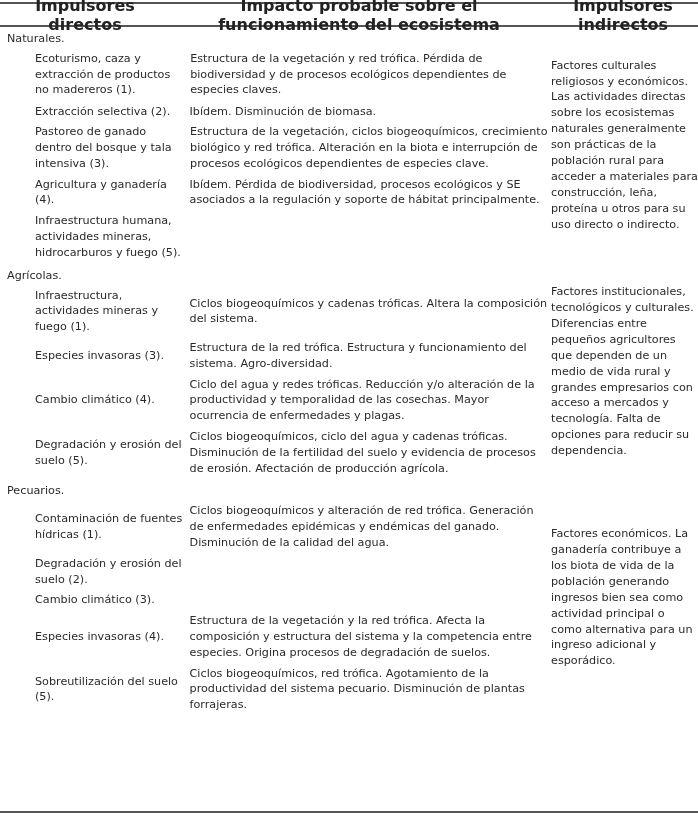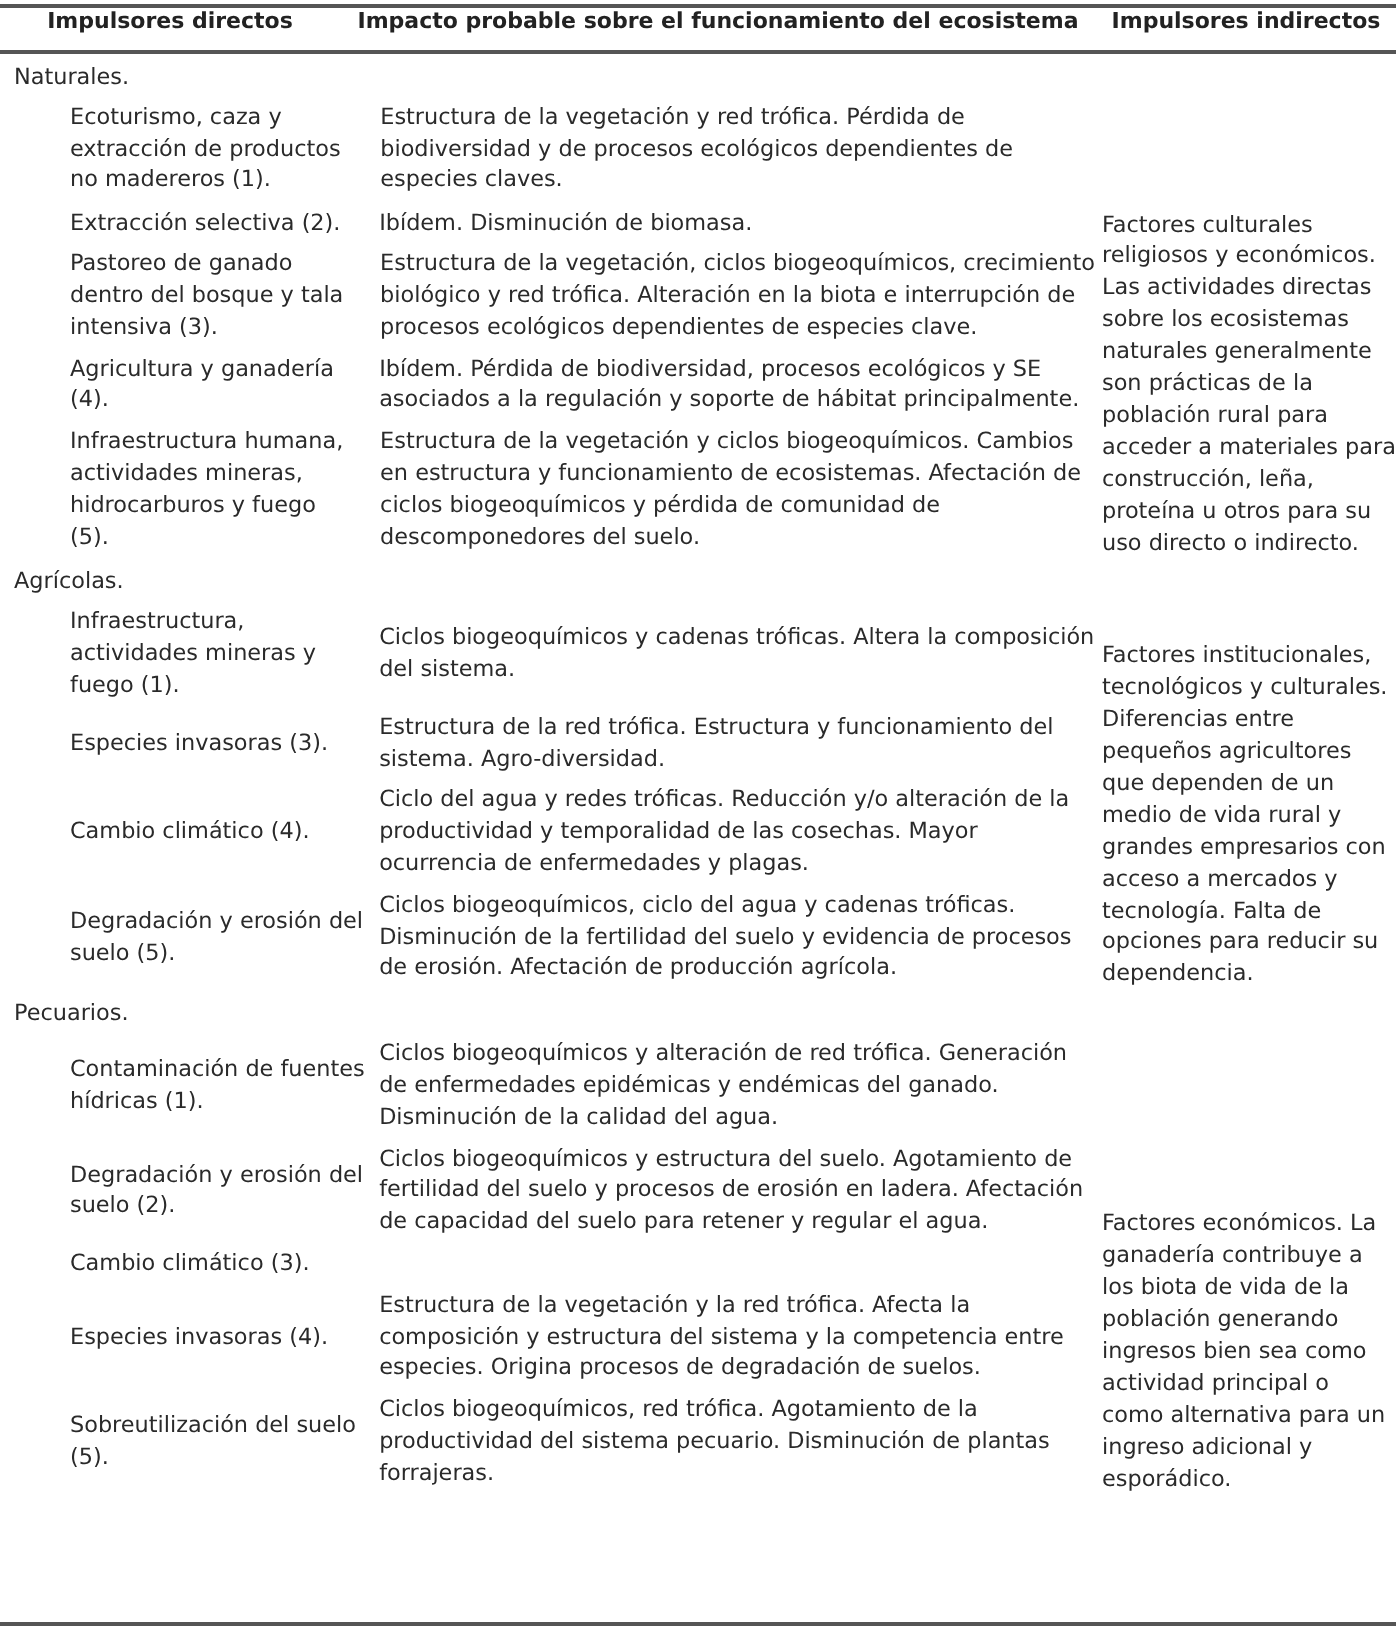--- a/index.html
+++ b/index.html
@@ -2,25 +2,25 @@
 <html><head>
 <meta charset="utf-8">
 <style>
   html, body { margin: 0; padding: 0; background: #ffffff; }
   body { width: 698px; height: 817px; overflow: hidden; position: relative;
          font-family: "DejaVu Sans", sans-serif; color: #2a2a2a; }
   .tbl { position: absolute; left: 0; top: 2px; width: 698px; }
   .rule-top { height: 2px; background: #555; }
   .rule-head { height: 1.5px; background: #555; }
   .rule-bottom { position: absolute; left: 0; top: 811px; width: 698px; height: 2px; background: #555; }
-  .head { display: flex; height: 21px; align-items: flex-start; font-weight: bold; font-size: 11px; color: #222; }
+  .head { display: flex; height: 21px; align-items: center; font-weight: bold; font-size: 16px; color: #222; }
   .head .c1 { width: 170px; text-align: center; }
   .head .c2 { width: 378px; text-align: center; }
   .head .c3 { width: 150px; text-align: center; }
-  .sec { display: flex; align-items: flex-end; }
+  .sec { display: flex; }
   .sec .left { width: 548px; }
   .sec .right { width: 150px; display: flex; align-items: center; }
   .cat { font-size: 11.2px; padding: 5px 0 3px 7px; height: 14px; line-height: 14px; }
   .row { display: flex; align-items: center; font-size: 11.2px; line-height: 15.8px; padding: 2px 0 3px 0; }
   .row .c1 { width: 163px; padding-left: 7px; margin-left: 28px; }
   .row .c2 { width: 378px; }
   .ind { font-size: 11.2px; line-height: 15.9px; padding-left: 3px; }
 </style>
 </head>
 <body>
@@ -48,21 +48,20 @@
       <div class="row">
         <div class="c1" style="width:150px;padding-right:13px">Pastoreo de ganado dentro del bosque y tala intensiva (3).</div>
         <div class="c2">Estructura de la vegetación, ciclos biogeoquímicos, crecimiento biológico y red trófica. Alteración en la biota e interrupción de procesos ecológicos dependientes de especies clave.</div>
       </div>
       <div class="row">
         <div class="c1">Agricultura y ganadería (4).</div>
         <div class="c2">Ibídem. Pérdida de biodiversidad, procesos ecológicos y SE asociados a la regulación y soporte de hábitat principalmente.</div>
       </div>
       <div class="row">
         <div class="c1" style="width:150px;padding-right:13px">Infraestructura humana, actividades mineras, hidrocarburos y fuego (5).</div>
-        <div class="c2">Estructura de la vegetación y ciclos biogeoquímicos. Cambios en estructura y funcionamiento de ecosistemas. Afectación de ciclos biogeoquímicos y pérdida de comunidad de descomponedores del suelo.</div>
       </div>
     </div>
     <div class="right">
       <div class="ind">Factores culturales religiosos y económicos. Las actividades directas sobre los ecosistemas naturales generalmente son prácticas de la población rural para acceder a materiales para construcción, leña, proteína u otros para su uso directo o indirecto.</div>
     </div>
   </div>
 
   <div class="sec">
     <div class="left">
       <div class="cat">Agrícolas.</div>
@@ -90,21 +89,20 @@
 
   <div class="sec">
     <div class="left">
       <div class="cat">Pecuarios.</div>
       <div class="row">
         <div class="c1">Contaminación de fuentes hídricas (1).</div>
         <div class="c2">Ciclos biogeoquímicos y alteración de red trófica. Generación de enfermedades epidémicas y endémicas del ganado. Disminución de la calidad del agua.</div>
       </div>
       <div class="row">
         <div class="c1">Degradación y erosión del suelo (2).</div>
-        <div class="c2">Ciclos biogeoquímicos y estructura del suelo. Agotamiento de fertilidad del suelo y procesos de erosión en ladera. Afectación de capacidad del suelo para retener y regular el agua.</div>
       </div>
       <div class="row">
         <div class="c1">Cambio climático (3).</div>
       </div>
       <div class="row">
         <div class="c1">Especies invasoras (4).</div>
         <div class="c2">Estructura de la vegetación y la red trófica. Afecta la composición y estructura del sistema y la competencia entre especies. Origina procesos de degradación de suelos.</div>
       </div>
       <div class="row">
         <div class="c1">Sobreutilización del suelo (5).</div>

